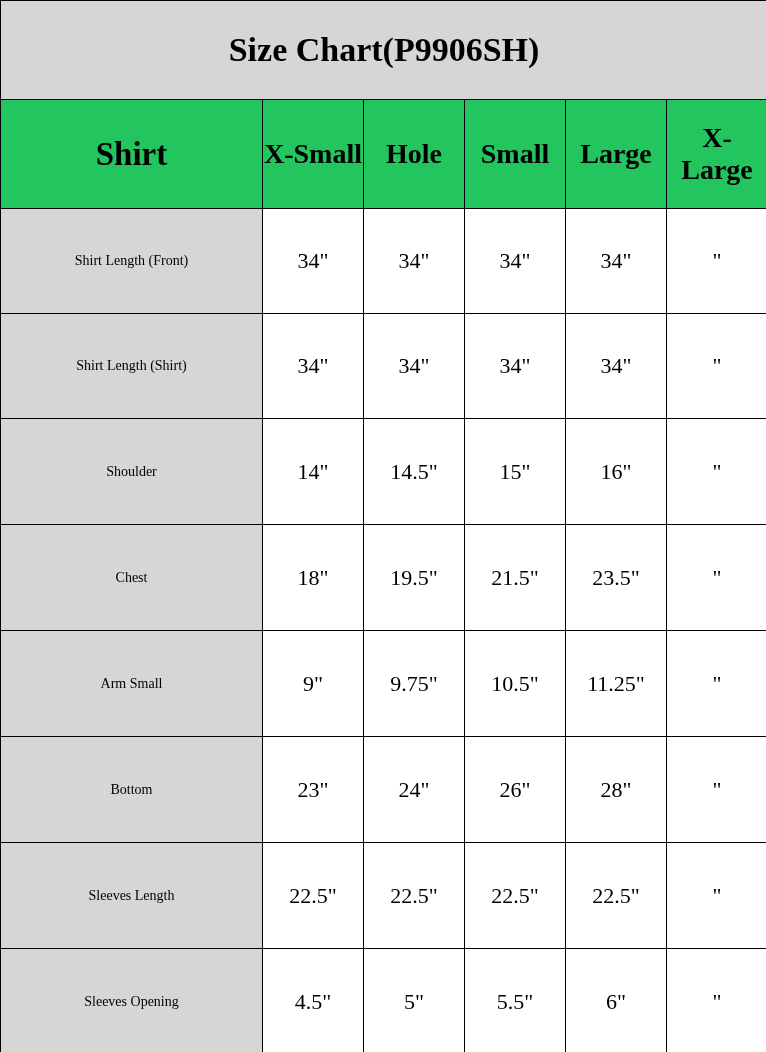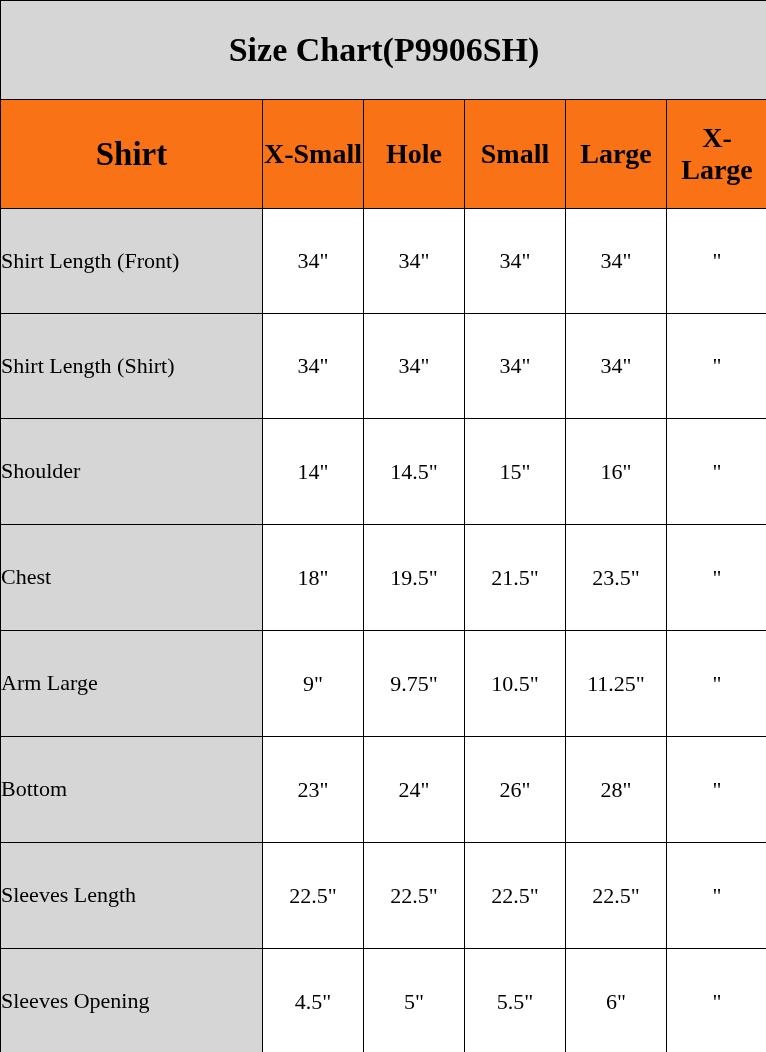--- a/index.html
+++ b/index.html
@@ -33,38 +33,38 @@
   .title-cell {
     background: #d6d6d6;
     text-align: center;
     font-size: 34px;
     font-weight: bold;
     height: 98px;
     letter-spacing: 0px;
   }
   
   .header-row td {
-    background: #f97316;
+    background: #22c55e;
     text-align: center;
     font-weight: bold;
     height: 108px;
     vertical-align: middle;
   }
   .header-row .cat-head {
     font-size: 33px;
     text-align: center;
   }
   .header-row .size-head {
     font-size: 28px;
   }
   
   .row-label {
     background: #d6d6d6;
-    font-size: 22px;
-    text-align: left;
+    font-size: 14px;
+    text-align: center;
     padding-left: 10px;
     vertical-align: middle;
     line-height: 1.28;
   }
   .val-cell {
     background: #ffffff;
     font-size: 22px;
     text-align: center;
     vertical-align: middle;
   }
@@ -132,21 +132,21 @@
       <tr class="r-norm">
         <td class="row-label">Chest</td>
         <td class="val-cell">18"</td>
         <td class="val-cell">19.5"</td>
         <td class="val-cell">21.5"</td>
         <td class="val-cell">23.5"</td>
         <td class="val-cell">"</td>
       </tr>
 
       <tr class="r-norm">
-        <td class="row-label">Arm Large</td>
+        <td class="row-label">Arm Small</td>
         <td class="val-cell">9"</td>
         <td class="val-cell">9.75"</td>
         <td class="val-cell">10.5"</td>
         <td class="val-cell">11.25"</td>
         <td class="val-cell">"</td>
       </tr>
 
       <tr class="r-norm">
         <td class="row-label">Bottom</td>
         <td class="val-cell">23"</td>

